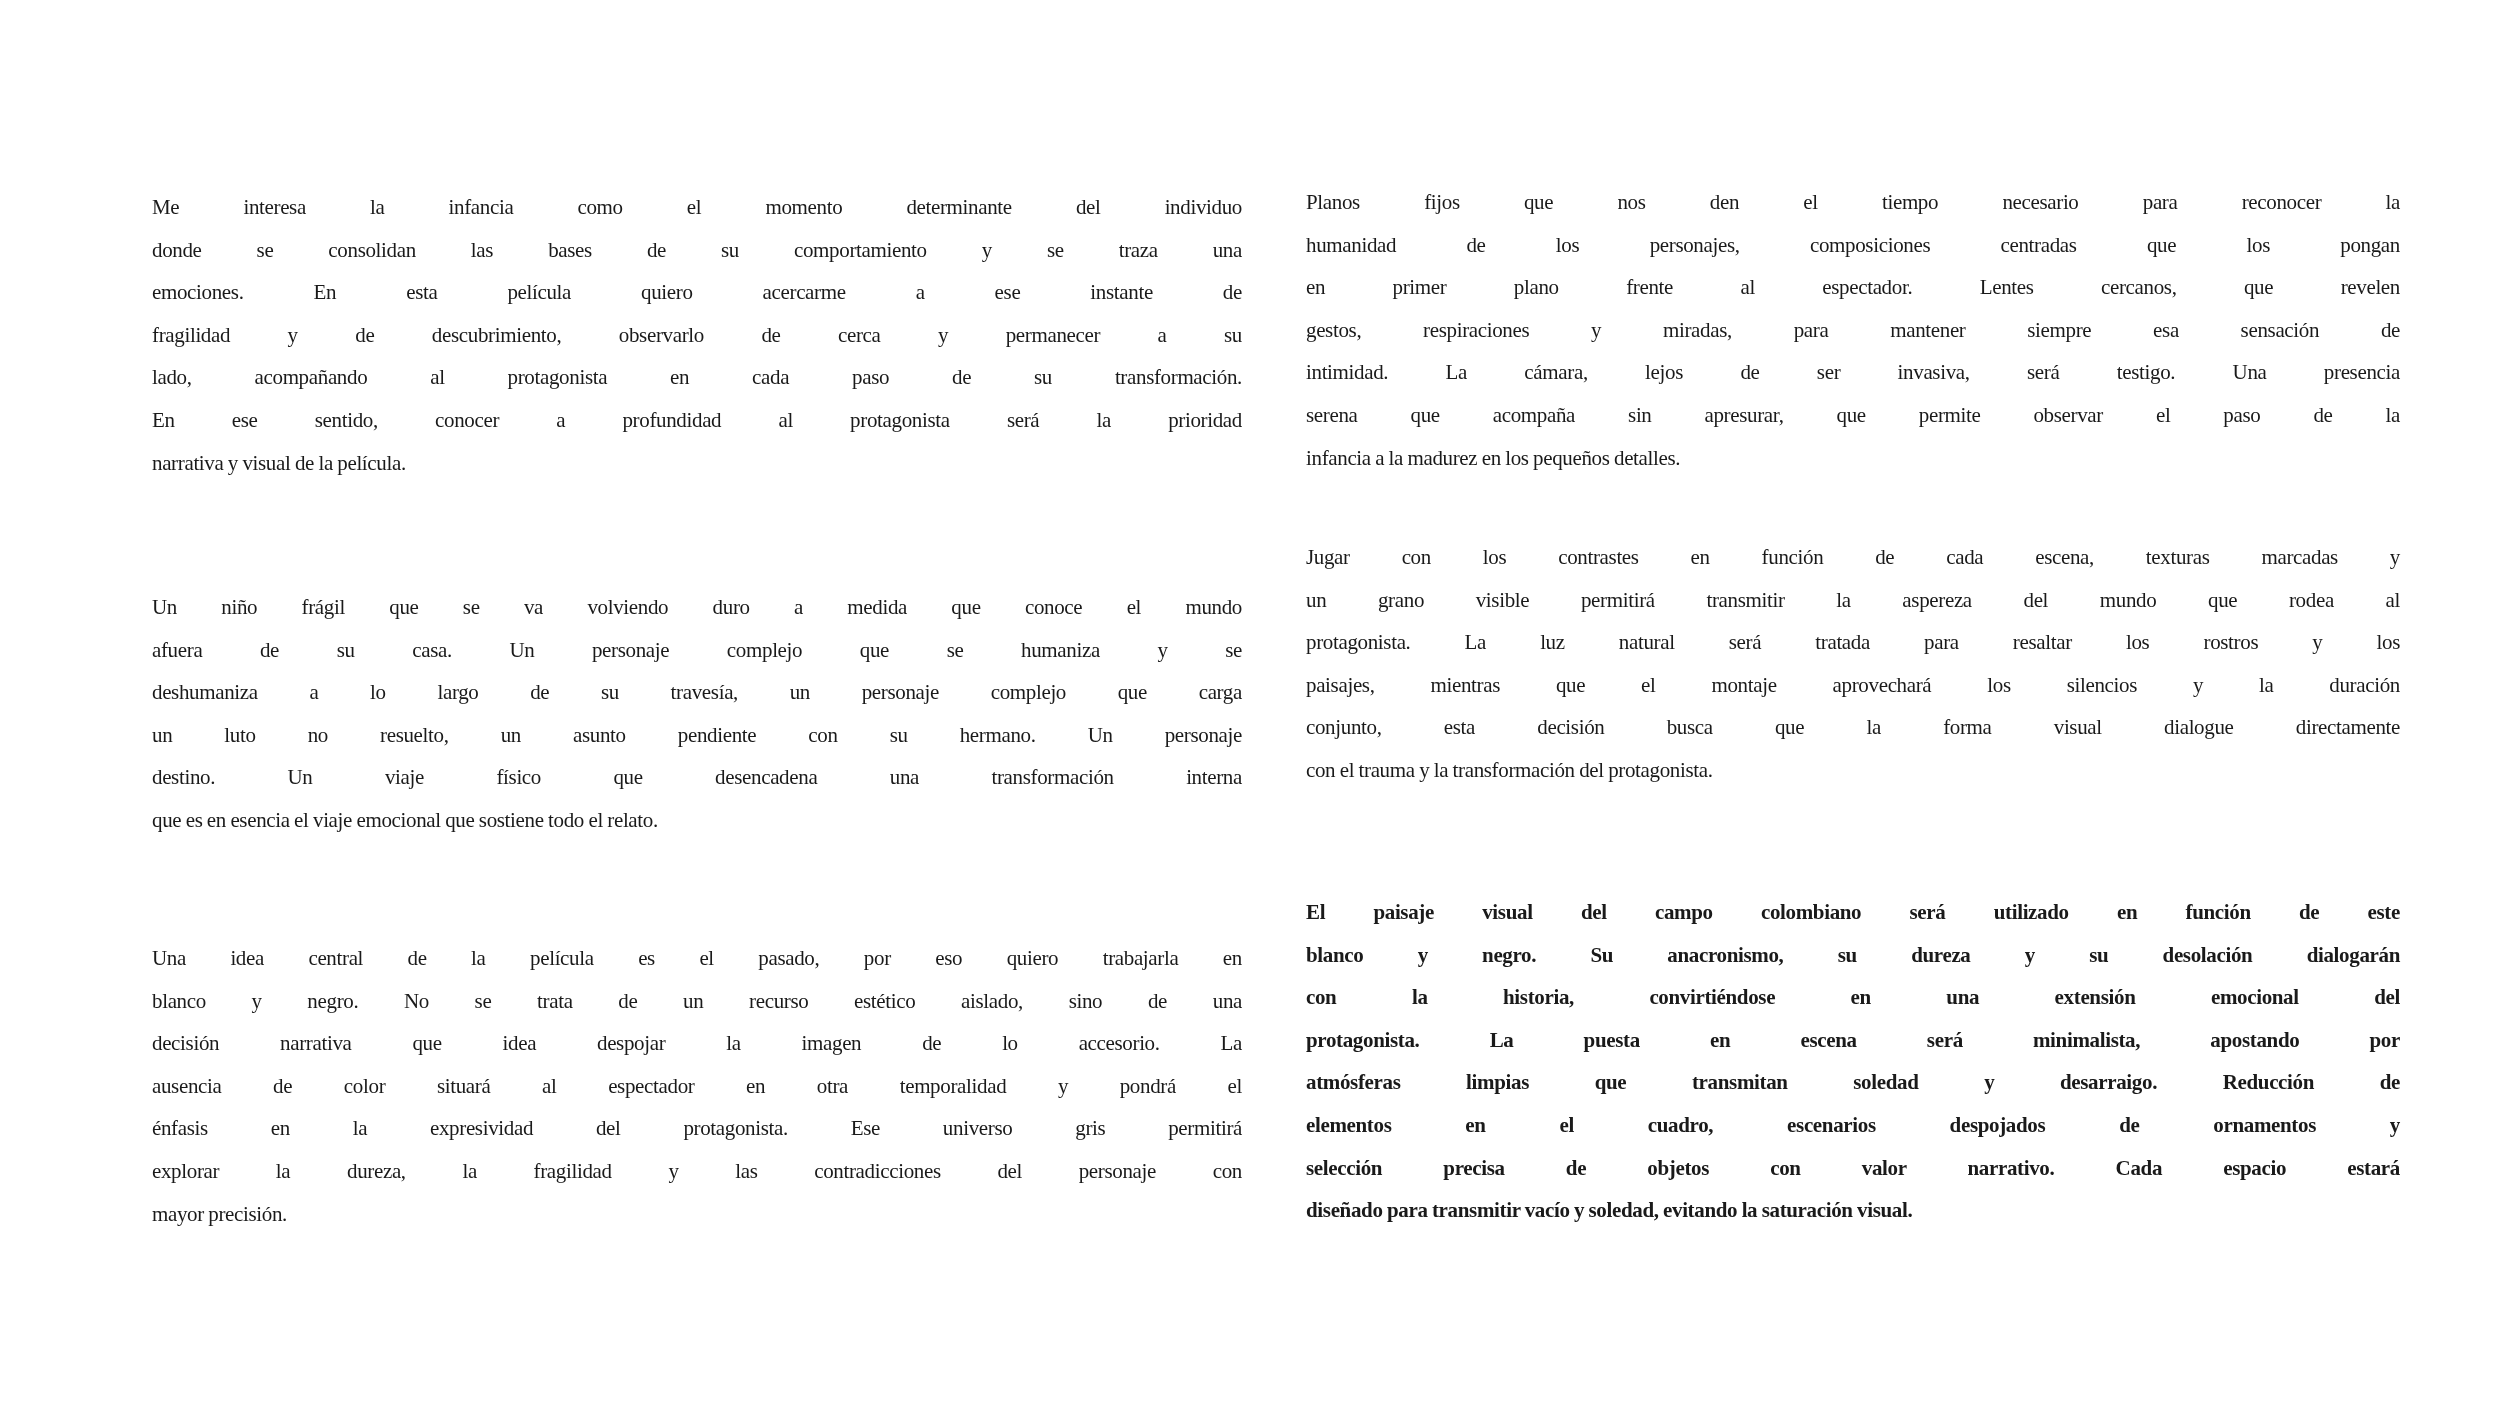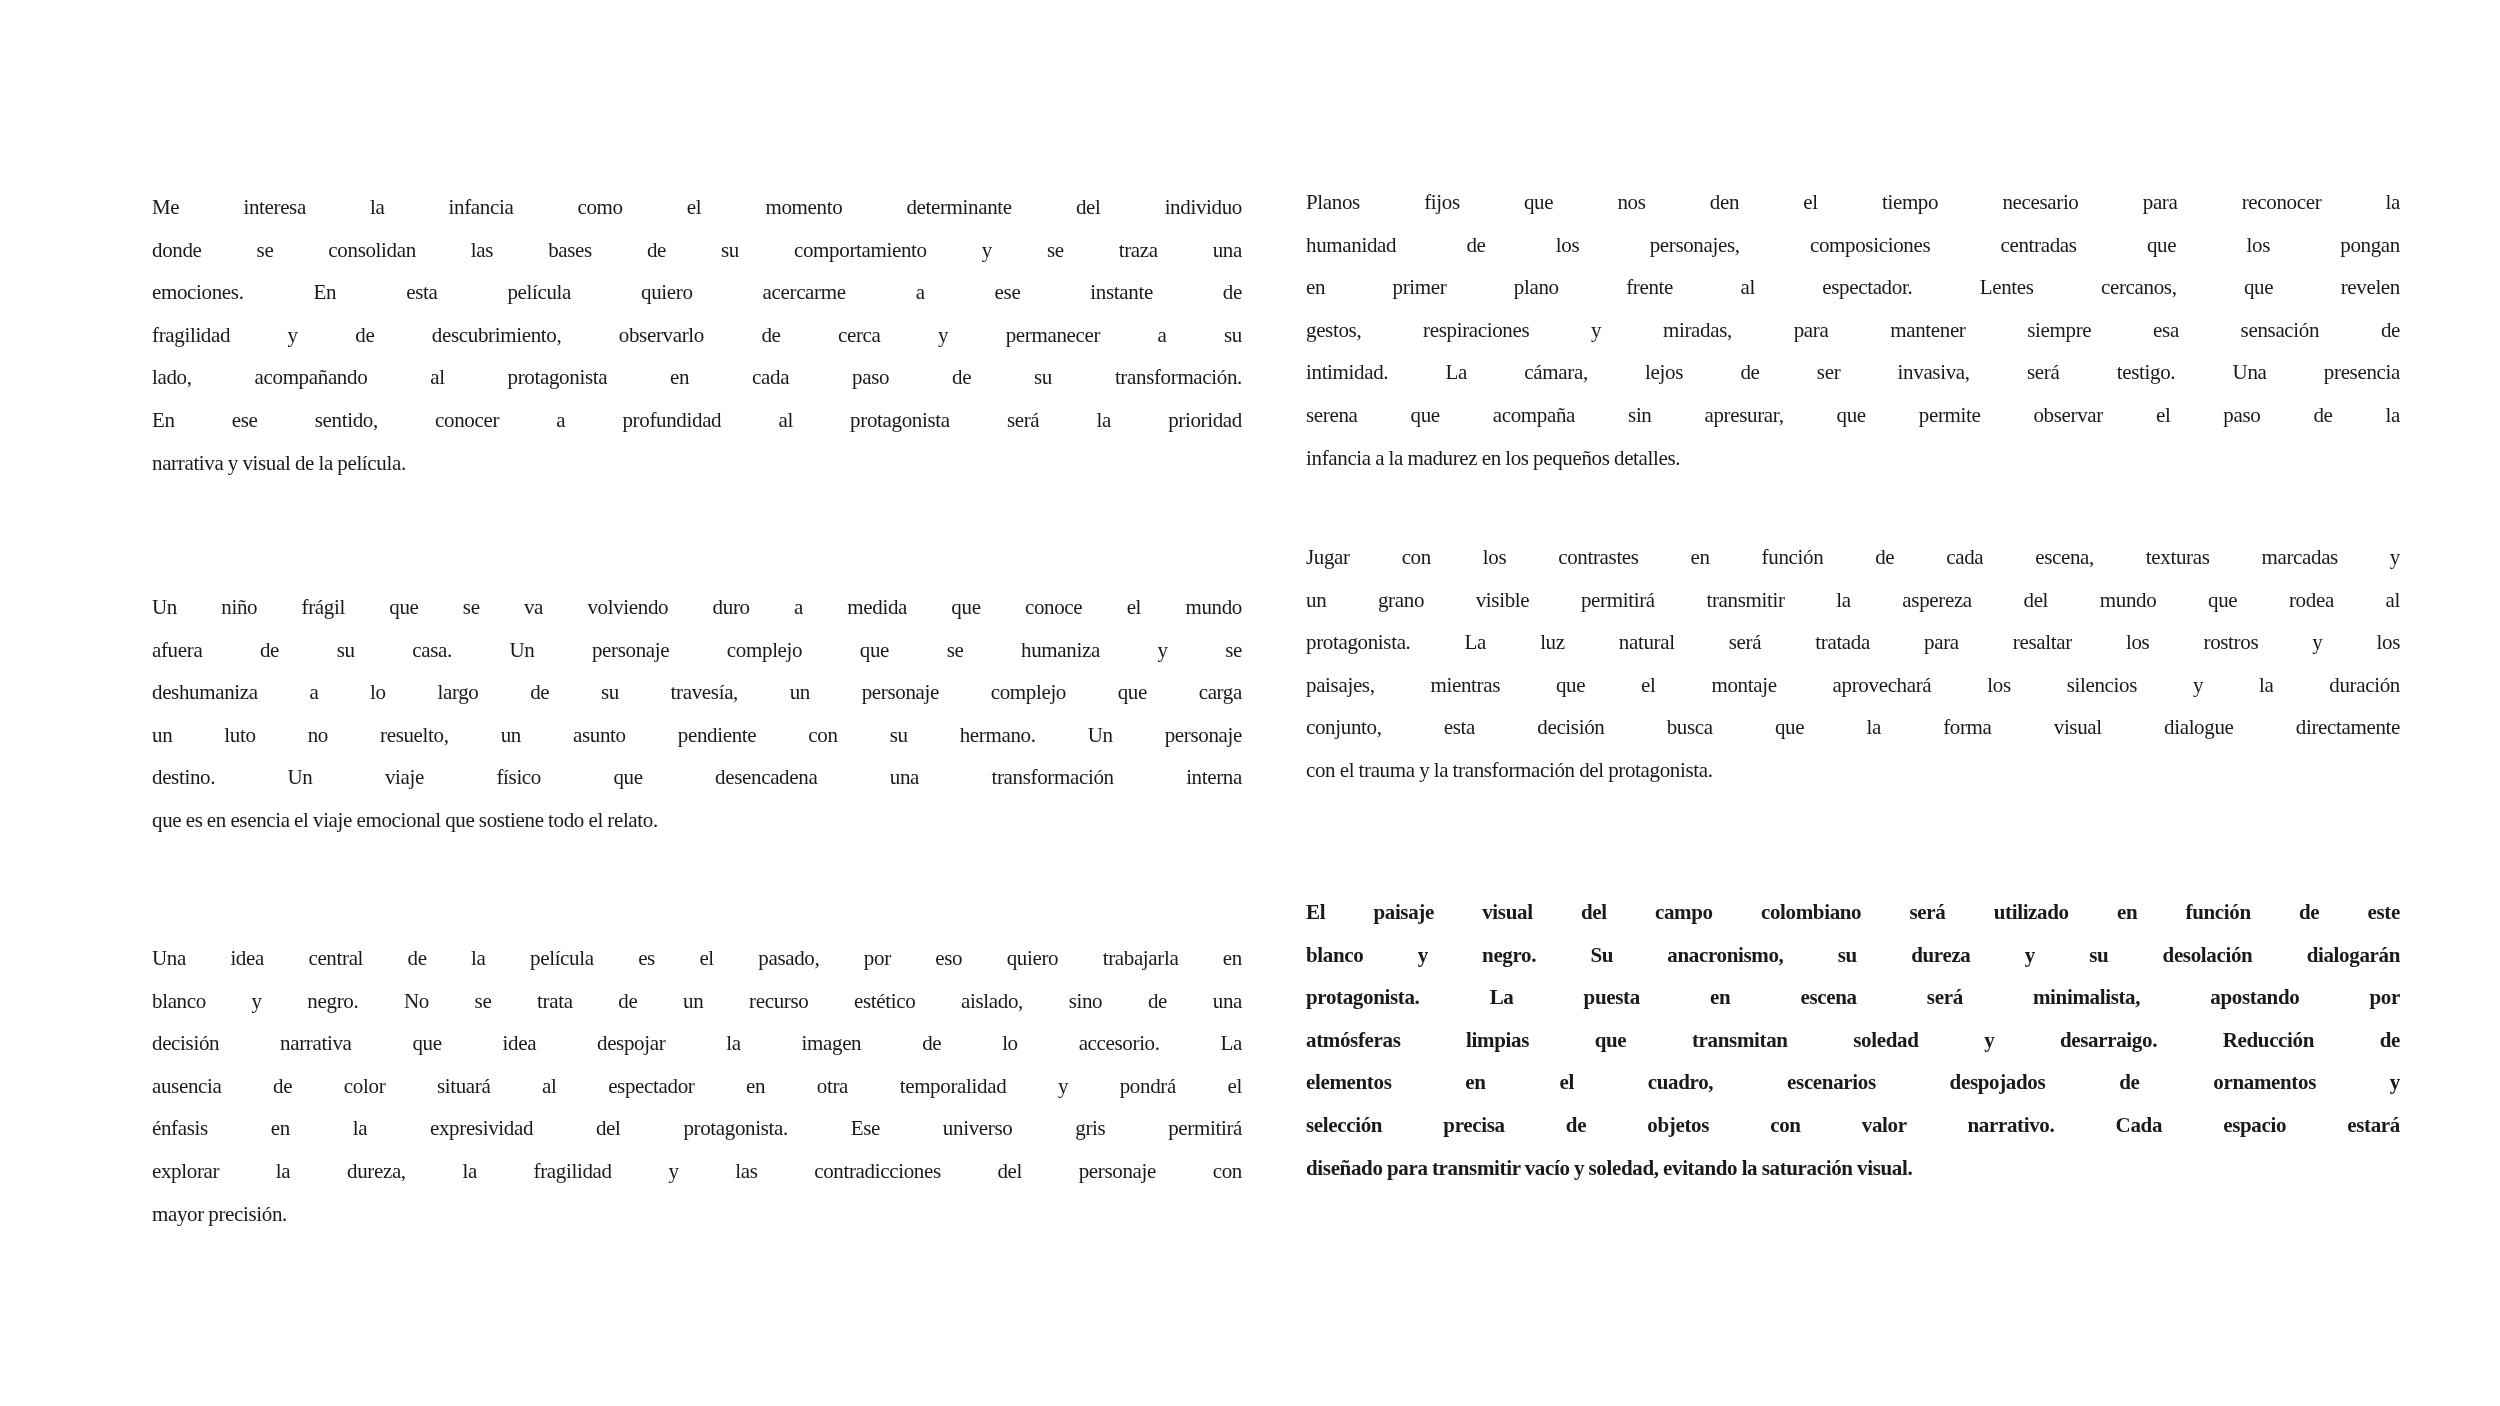--- a/index.html
+++ b/index.html
@@ -67,19 +67,20 @@
     <span class="line">Jugar con los contrastes en función de cada escena, texturas marcadas y</span>
     <span class="line">un grano visible permitirá transmitir la aspereza del mundo que rodea al</span>
     <span class="line">protagonista. La luz natural será tratada para resaltar los rostros y los</span>
     <span class="line">paisajes, mientras que el montaje aprovechará los silencios y la duración</span>
     <span class="line">conjunto, esta decisión busca que la forma visual dialogue directamente</span>
     <span class="line last">con el trauma y la transformación del protagonista.</span>
   </div>
   <div class="para" id="p-r3">
     <span class="line">El paisaje visual del campo colombiano será utilizado en función de este</span>
     <span class="line">blanco y negro. Su anacronismo, su dureza y su desolación dialogarán</span>
+    <span class="line">con la historia, convirtiéndose en una extensión emocional del</span>
     <span class="line">protagonista. La puesta en escena será minimalista, apostando por</span>
     <span class="line">atmósferas limpias que transmitan soledad y desarraigo. Reducción de</span>
     <span class="line">elementos en el cuadro, escenarios despojados de ornamentos y</span>
     <span class="line">selección precisa de objetos con valor narrativo. Cada espacio estará</span>
     <span class="line last">diseñado para transmitir vacío y soledad, evitando la saturación visual.</span>
   </div>
 </div>
 
 </body></html>

